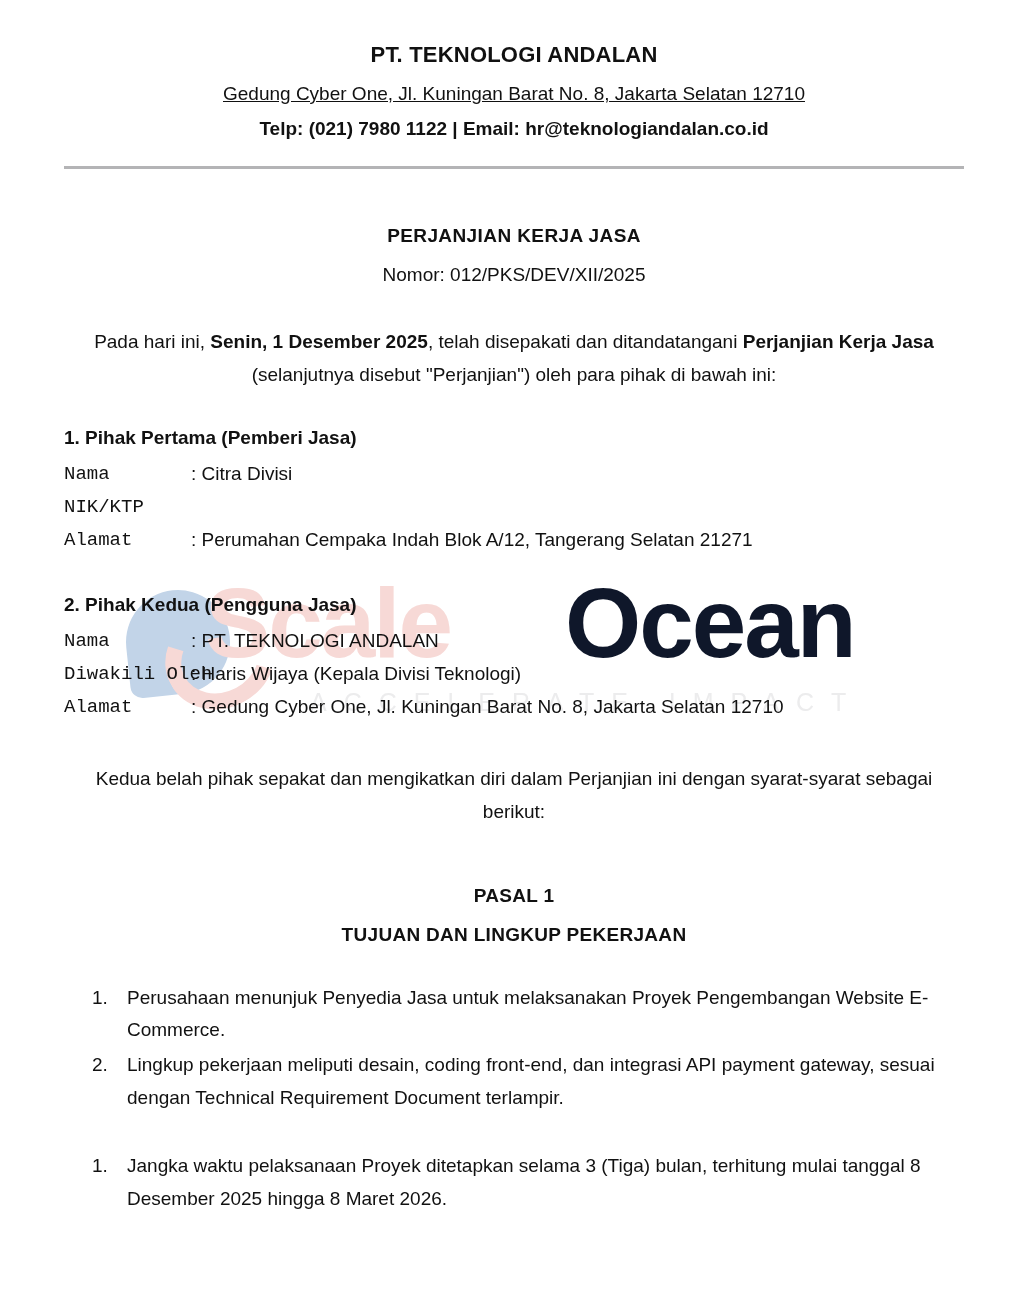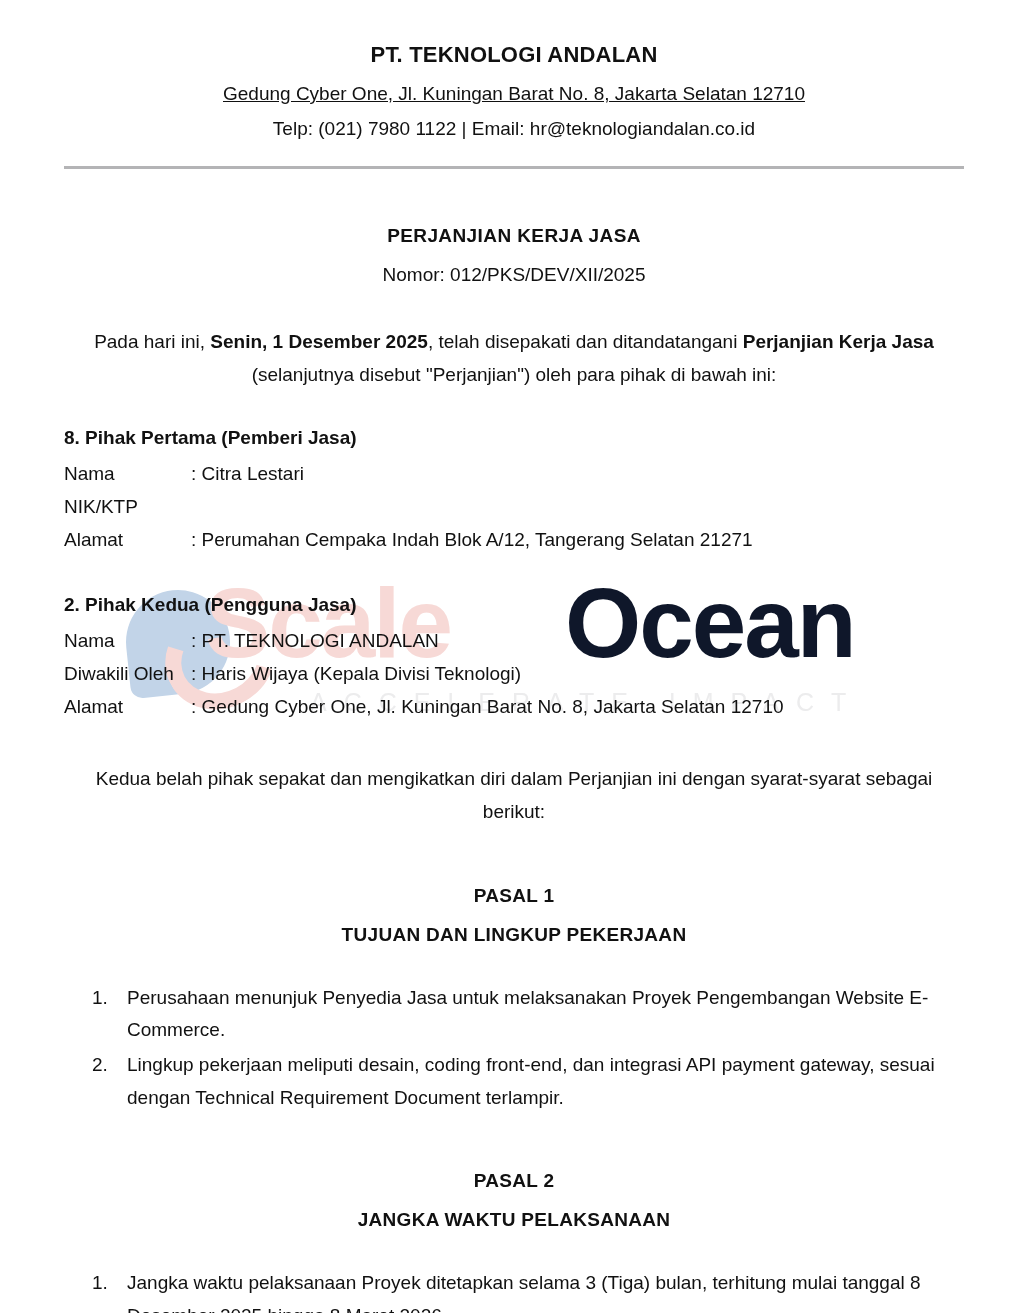--- a/index.html
+++ b/index.html
@@ -108,21 +108,21 @@
     margin: 0 0 15px 0;
   }
   .company-address {
     font-size: 19px;
     font-weight: 400;
     margin: 0 0 13px 0;
     text-decoration: underline;
   }
   .company-contact {
     font-size: 19px;
-    font-weight: 400;
+    font-weight: 700;
     margin: 0;
   }
   .divider {
     height: 3px;
     background: #b4b4b6;
     margin: 26px 0 0 0;
     border: 0;
   }
 
   
@@ -158,20 +158,21 @@
   }
   .party-row {
     display: flex;
     font-size: 19px;
     line-height: 1.72;
   }
   .party-label {
     width: 127px;
     flex: 0 0 127px;
     white-space: nowrap;
+    font-family: Liberation Mono, monospace;
   }
   .party-value {
     flex: 1 1 auto;
     white-space: nowrap;
   }
 
   
   .pasal-heading-block { text-align: center; margin-top: 56px; }
   .pasal-num {
     font-size: 19px;
@@ -232,24 +233,24 @@
     </div>
 
     <div class="doc-title-block">
       <div class="doc-title">PERJANJIAN KERJA JASA</div>
       <div class="doc-number">Nomor: 012/PKS/DEV/XII/2025</div>
     </div>
 
     <p class="para"><span>Pada hari ini, </span><b>Senin, 1 Desember 2025</b><span>, telah disepakati dan ditandatangani </span><b>Perjanjian Kerja Jasa</b><span> (selanjutnya disebut "Perjanjian") oleh para pihak di bawah ini:</span></p>
 
     <div class="party-block">
-      <div class="party-heading">8. Pihak Pertama (Pemberi Jasa)</div>
+      <div class="party-heading">1. Pihak Pertama (Pemberi Jasa)</div>
       <div class="party-row">
         <span class="party-label">Nama</span>
-        <span class="party-value">: Citra Lestari</span>
+        <span class="party-value">: Citra Divisi</span>
       </div>
       <div class="party-row">
         <span class="party-label">NIK/KTP</span>
       </div>
       <div class="party-row">
         <span class="party-label">Alamat</span>
         <span class="party-value">: Perumahan Cempaka Indah Blok A/12, Tangerang Selatan 21271</span>
       </div>
     </div>
 
@@ -273,22 +274,18 @@
 
     <div class="pasal-heading-block">
       <div class="pasal-num">PASAL 1</div>
       <div class="pasal-title">TUJUAN DAN LINGKUP PEKERJAAN</div>
     </div>
     <ol class="pasal-list">
       <li>Perusahaan menunjuk Penyedia Jasa untuk melaksanakan Proyek Pengembangan Website E-Commerce.</li>
       <li>Lingkup pekerjaan meliputi desain, coding front-end, dan integrasi API payment gateway, sesuai dengan Technical Requirement Document terlampir.</li>
     </ol>
 
-    <div class="pasal-heading-block">
-      <div class="pasal-num">PASAL 2</div>
-      <div class="pasal-title">JANGKA WAKTU PELAKSANAAN</div>
-    </div>
     <ol class="pasal-list">
       <li>Jangka waktu pelaksanaan Proyek ditetapkan selama 3 (Tiga) bulan, terhitung mulai tanggal 8 Desember 2025 hingga 8 Maret 2026.</li>
     </ol>
 
   </div>
 </div>
 
 </body></html>

